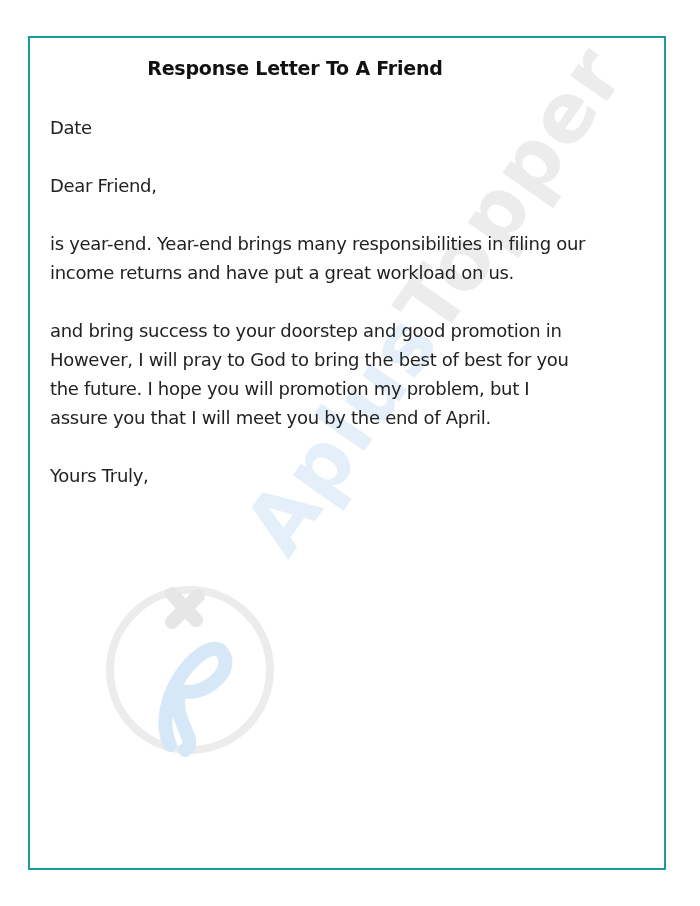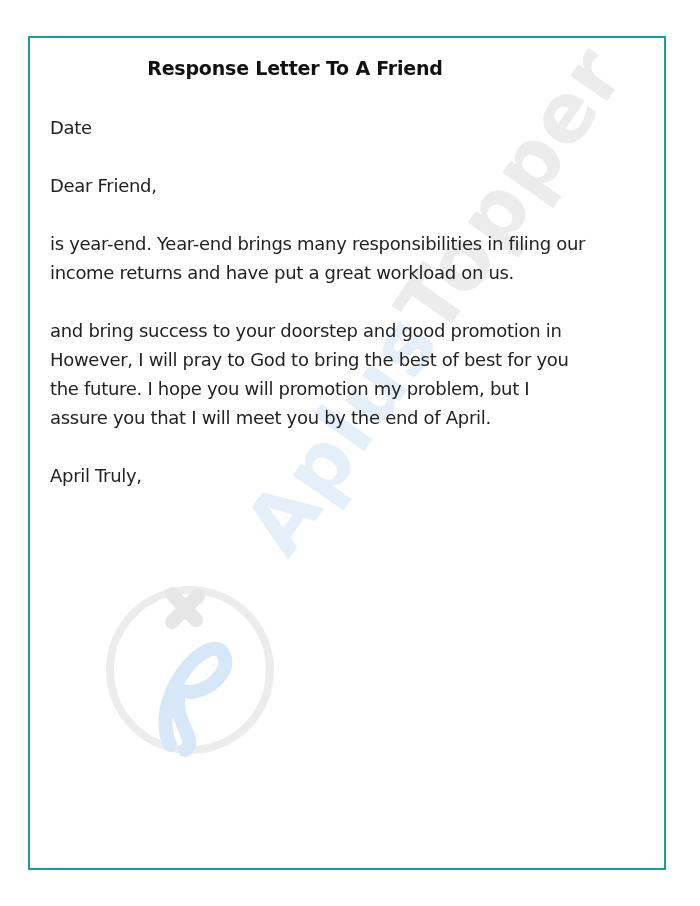--- a/index.html
+++ b/index.html
@@ -50,15 +50,15 @@
     <span class="line">is year-end. Year-end brings many responsibilities in filing our</span>
     <span class="line">income returns and have put a great workload on us.</span>
   </p>
   <p>
     <span class="line">and bring success to your doorstep and good promotion in</span>
     <span class="line">However, I will pray to God to bring the best of best for you</span>
     <span class="line">the future. I hope you will promotion my problem, but I</span>
     <span class="line">assure you that I will meet you by the end of April.</span>
   </p>
   <p class="sig">
-    <span class="line">April Truly,</span>
+    <span class="line">Yours Truly,</span>
   </p>
 </div>
 
 </body></html>

